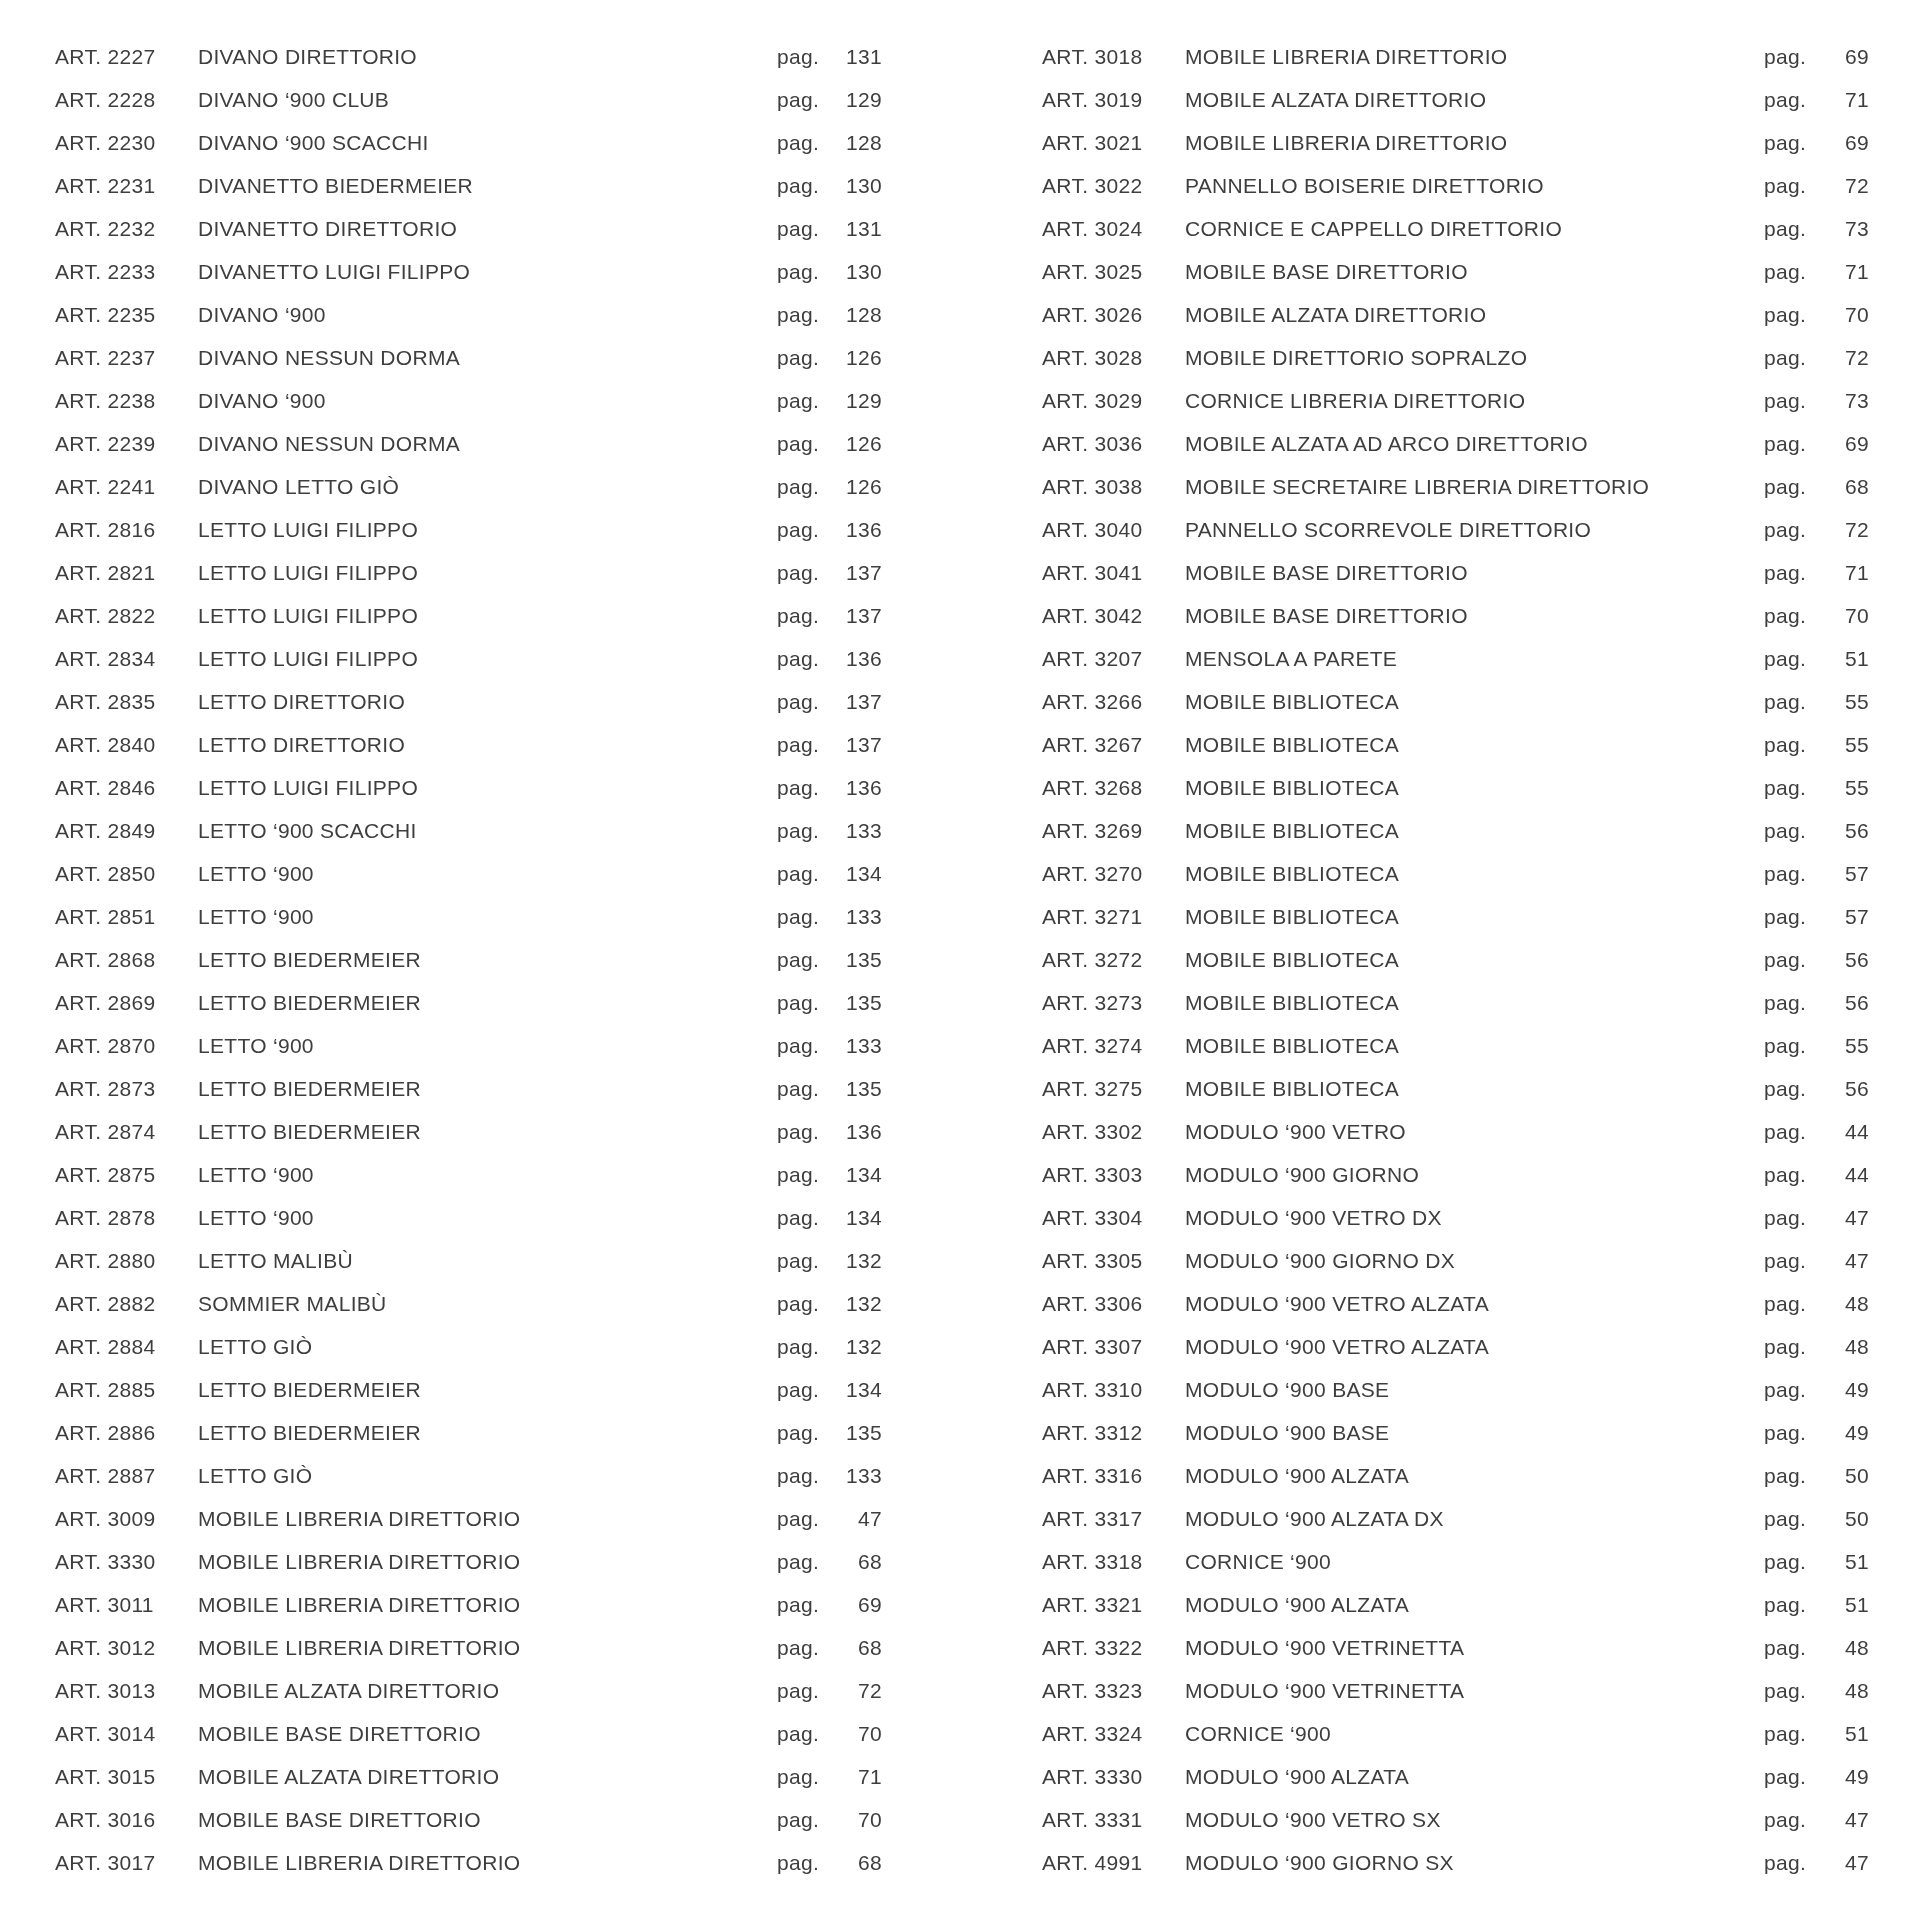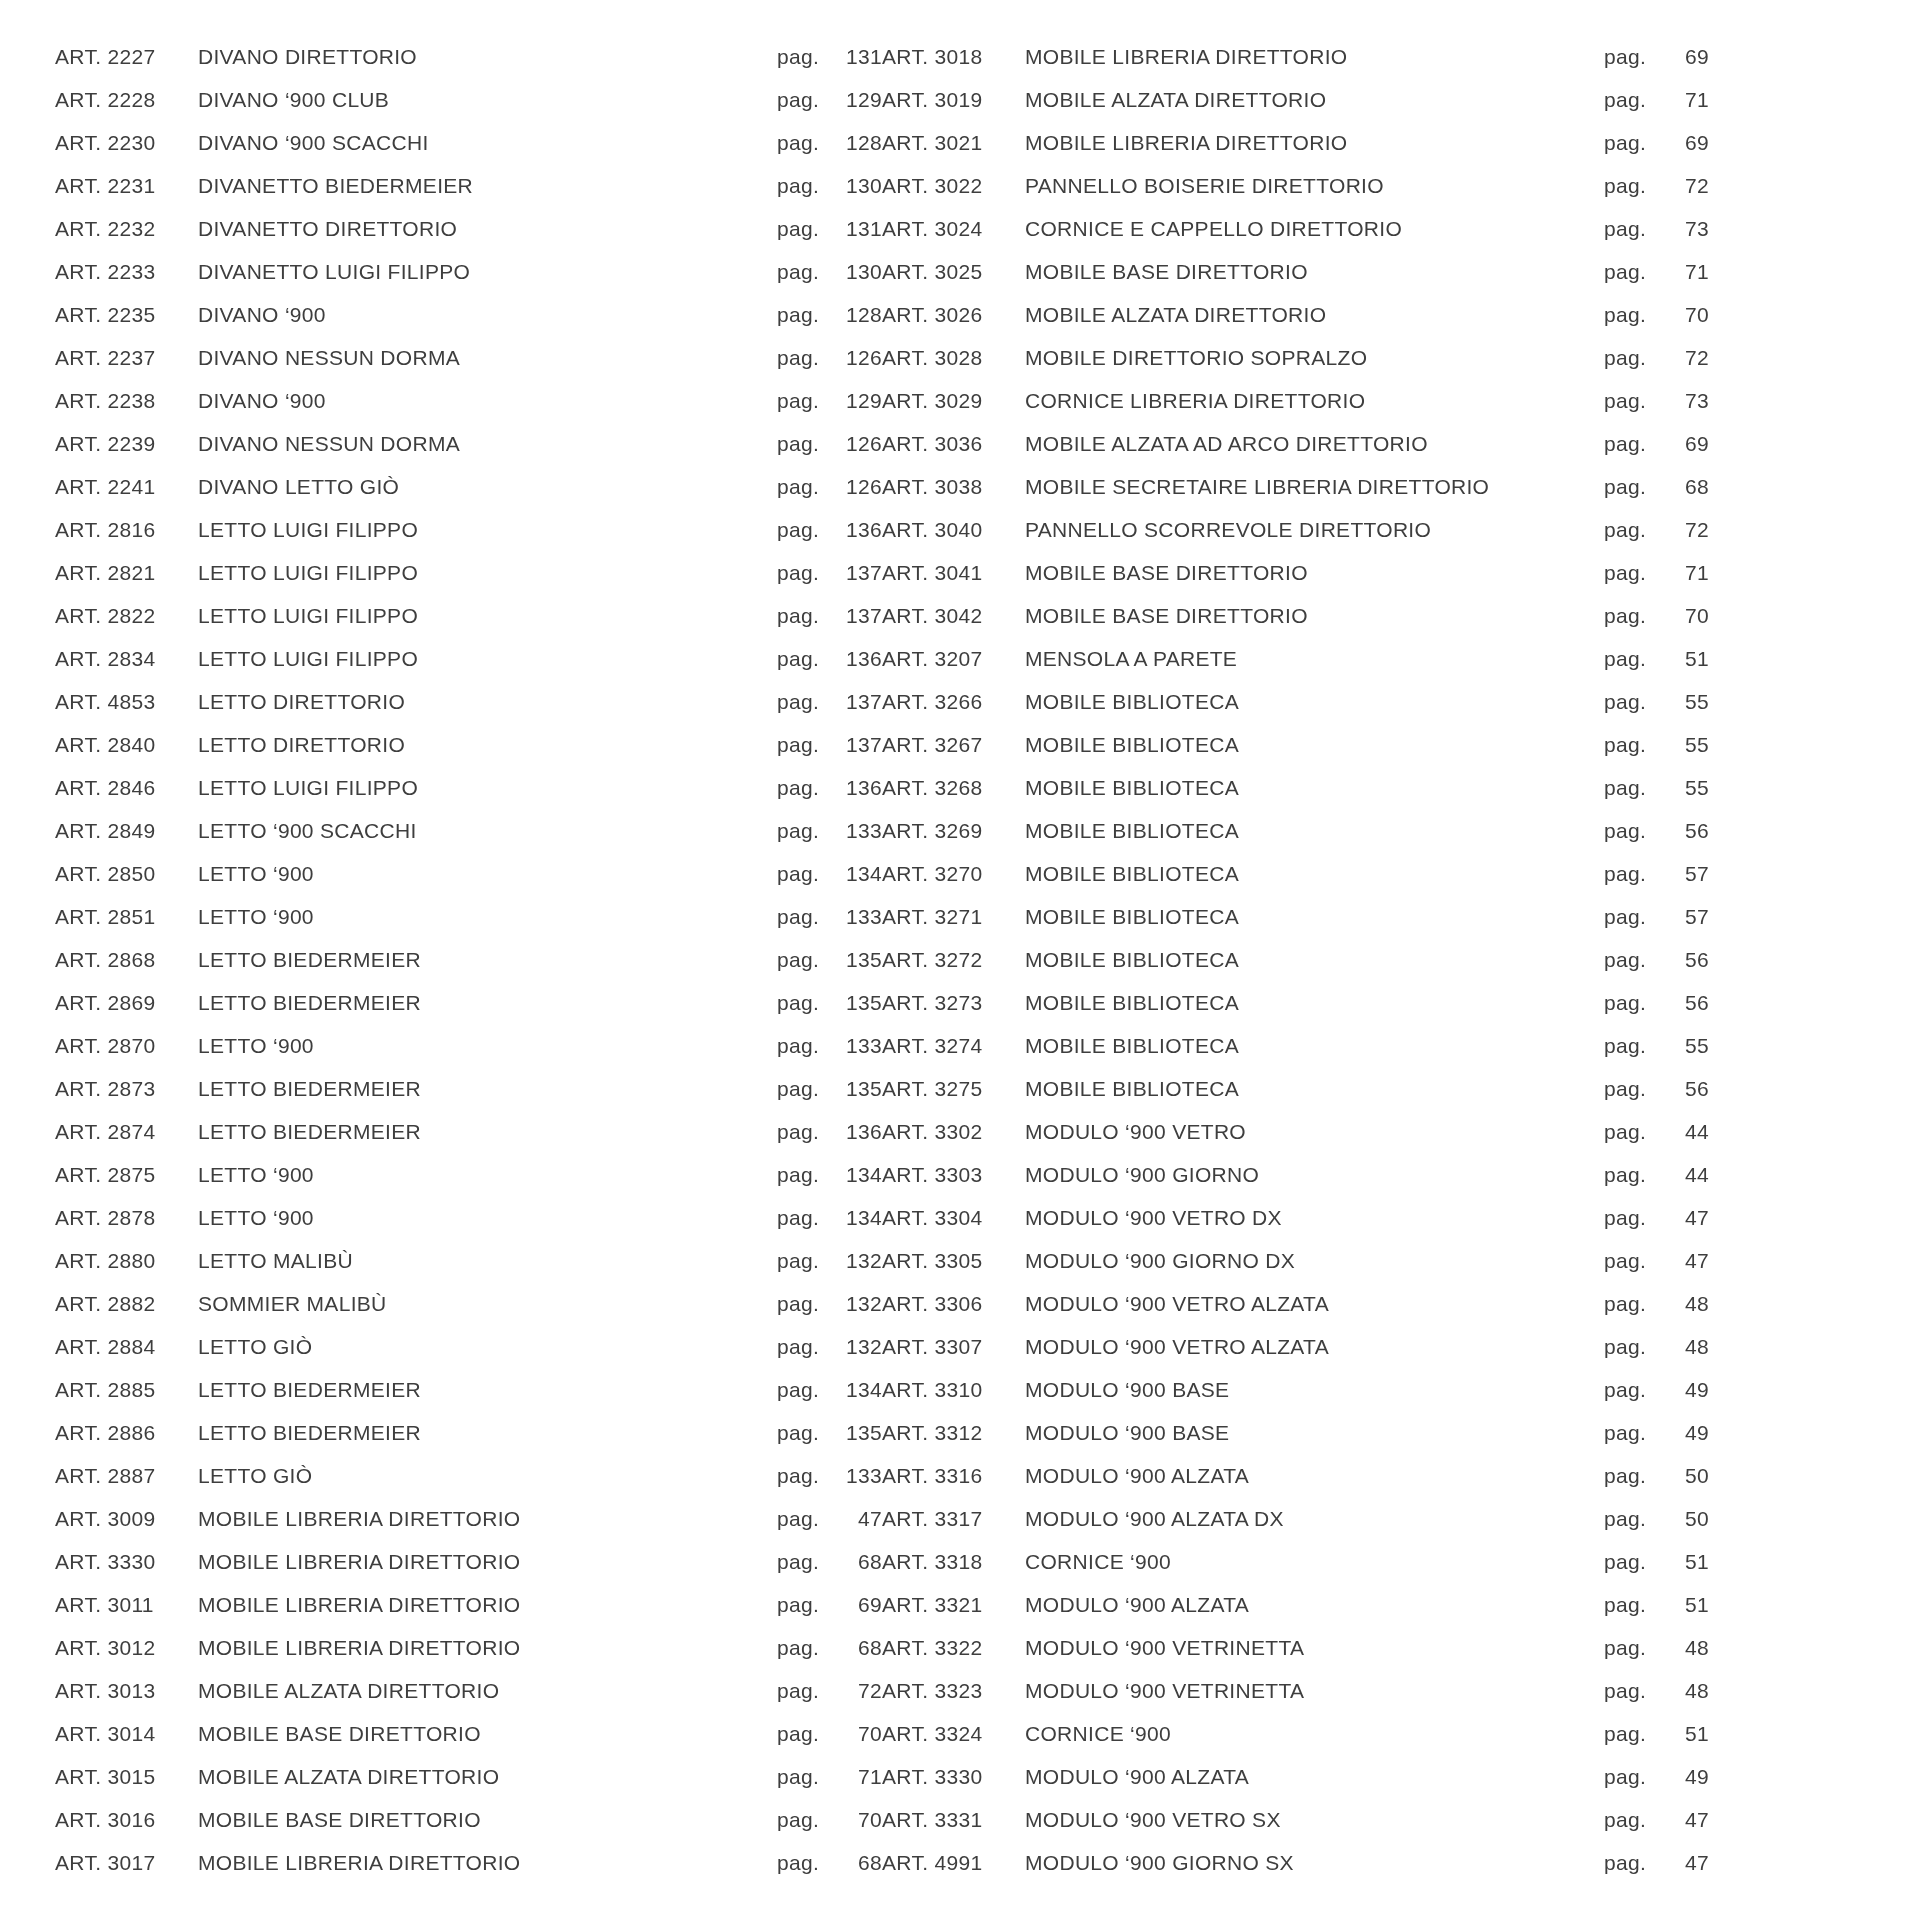--- a/index.html
+++ b/index.html
@@ -19,20 +19,21 @@
     width: 1779px;
     height: 1926px;
     padding: 35px 58px 0 55px;
     display: flex;
   }
   .col {
     width: 827px;
     flex: 0 0 auto;
   }
   .col + .col {
+    margin-left: 160px;
   }
   .row {
     display: grid;
     grid-template-columns: 143px 1fr 62px 43px;
     align-items: center;
     height: 43px;
     font-size: 21px;
     font-weight: 400;
     letter-spacing: 0.3px;
     line-height: 1;
@@ -140,21 +141,21 @@
     <span class="pag">pag.</span>
     <span class="pnum">137</span>
   </div>
       <div class="row">
     <span class="art">ART. 2834</span>
     <span class="name">LETTO LUIGI FILIPPO</span>
     <span class="pag">pag.</span>
     <span class="pnum">136</span>
   </div>
       <div class="row">
-    <span class="art">ART. 4853</span>
+    <span class="art">ART. 2835</span>
     <span class="name">LETTO DIRETTORIO</span>
     <span class="pag">pag.</span>
     <span class="pnum">137</span>
   </div>
       <div class="row">
     <span class="art">ART. 2840</span>
     <span class="name">LETTO DIRETTORIO</span>
     <span class="pag">pag.</span>
     <span class="pnum">137</span>
   </div>

